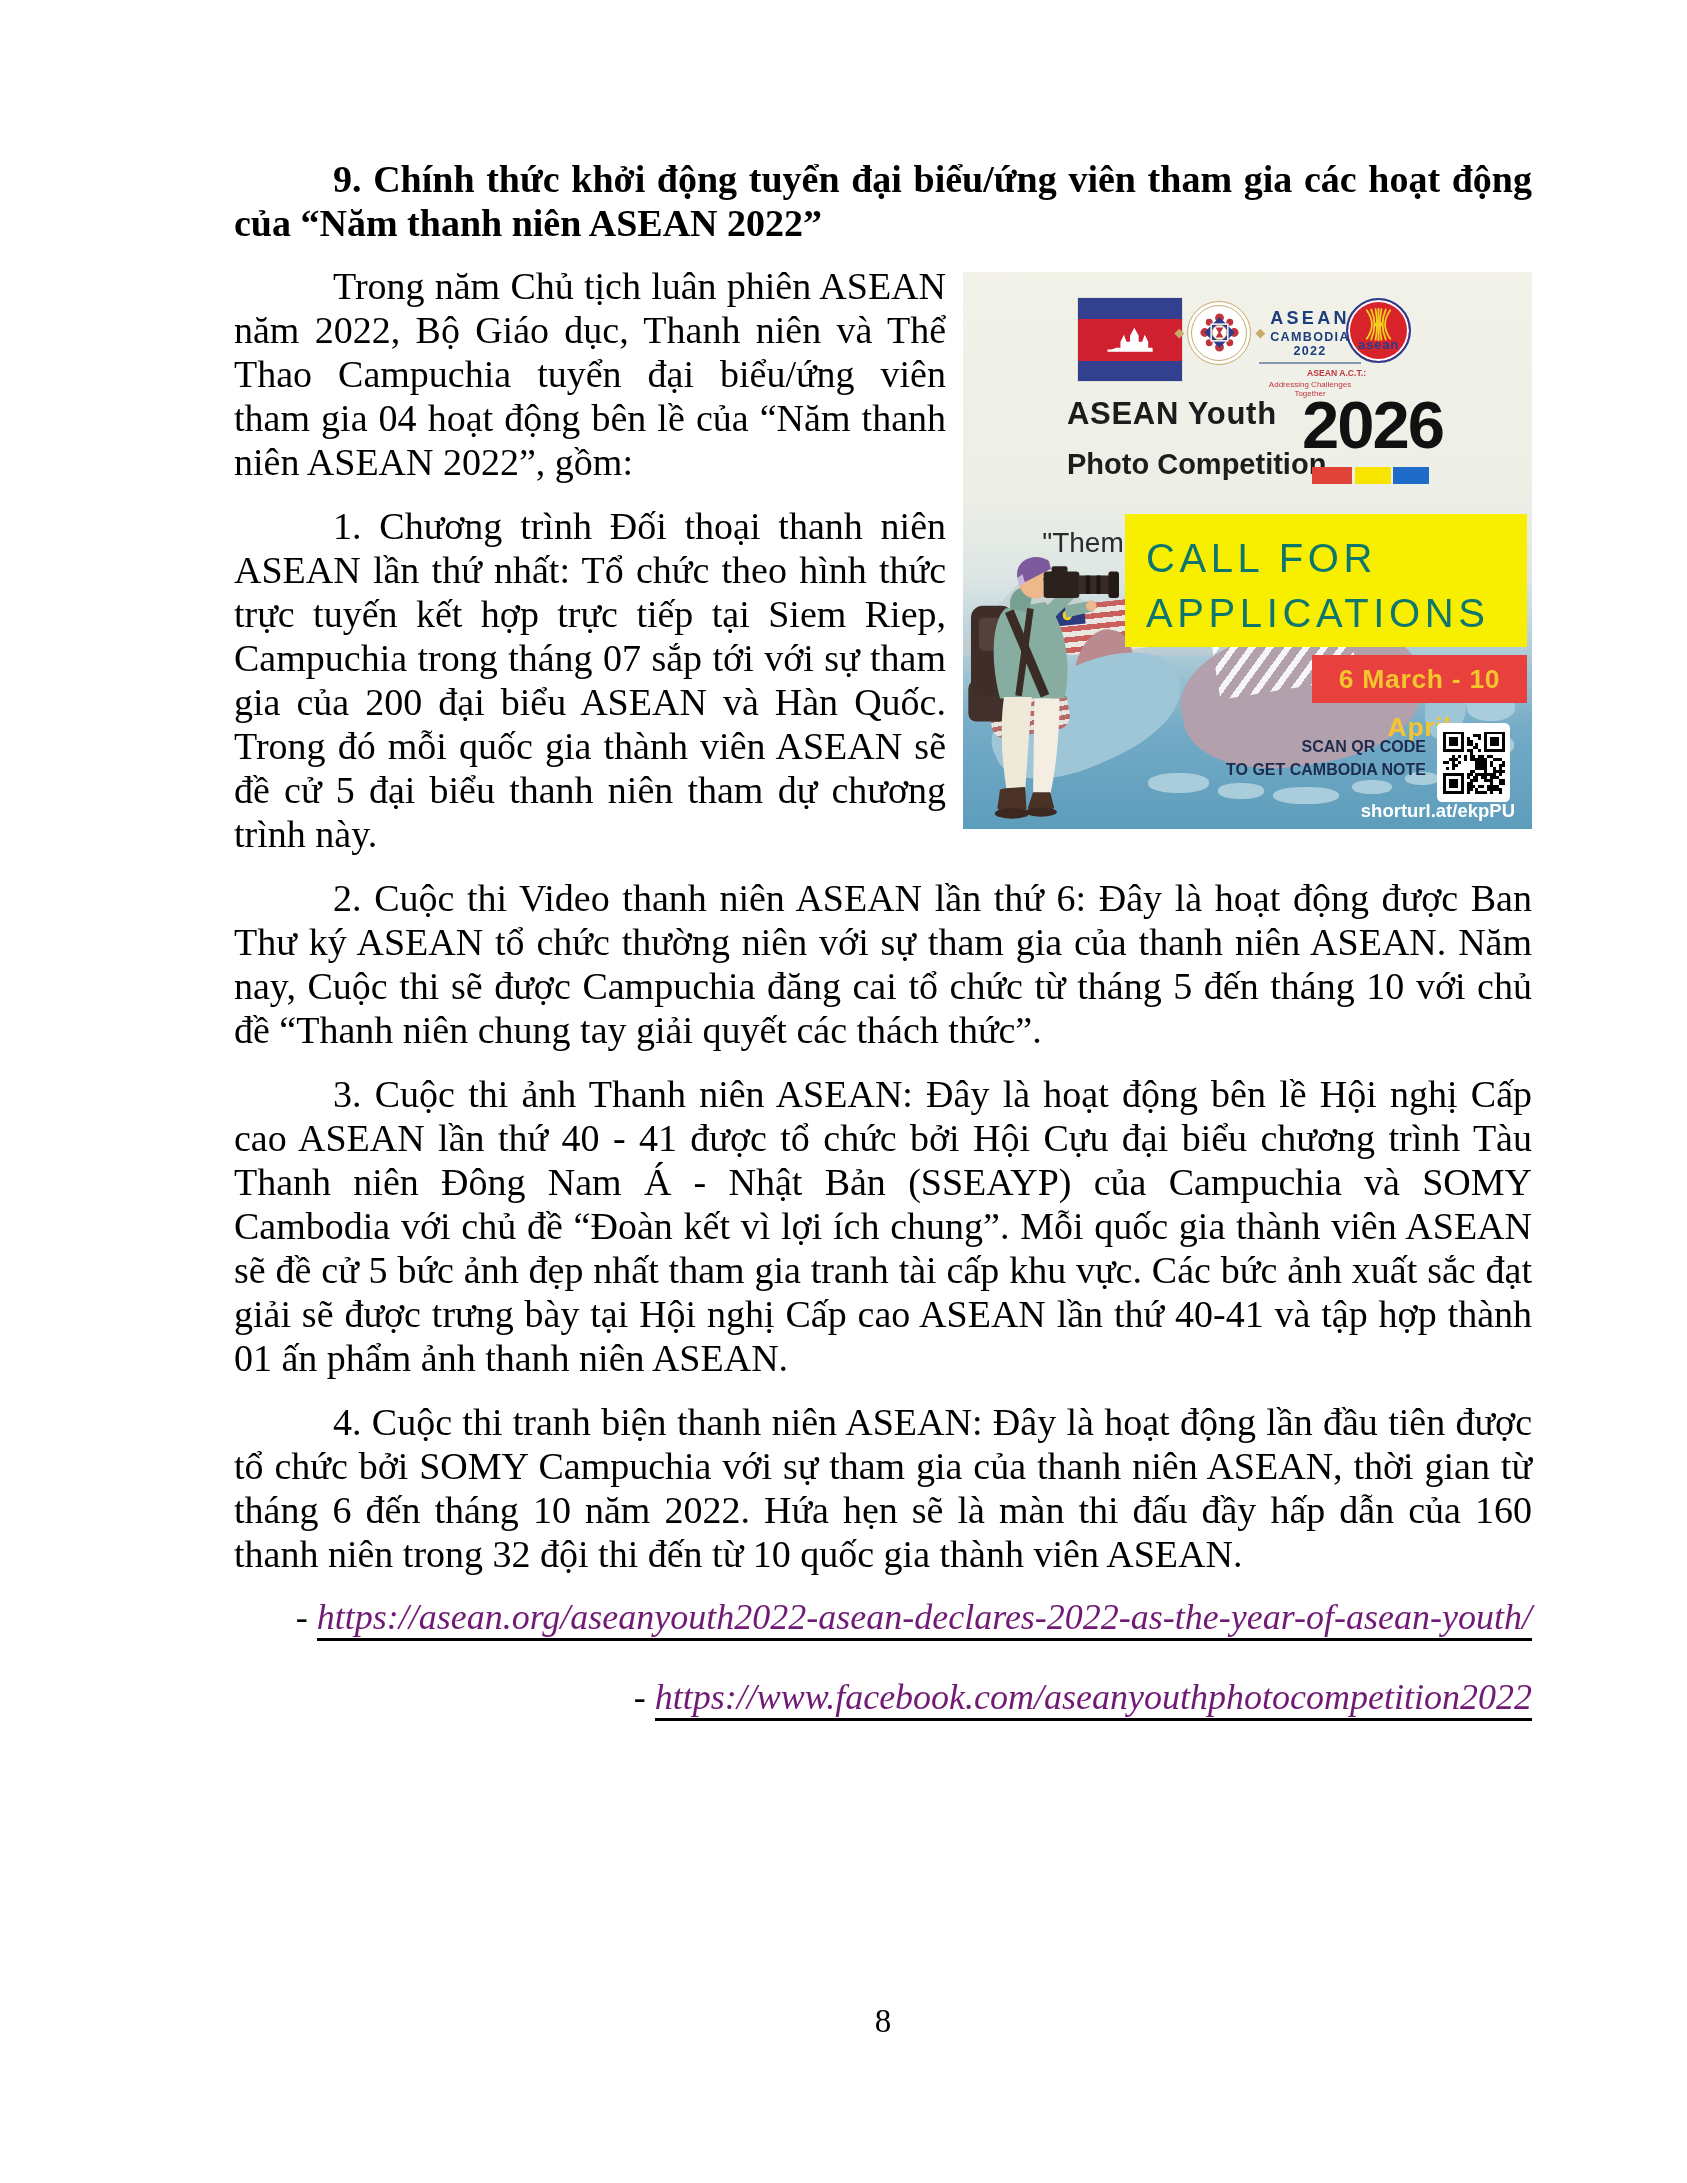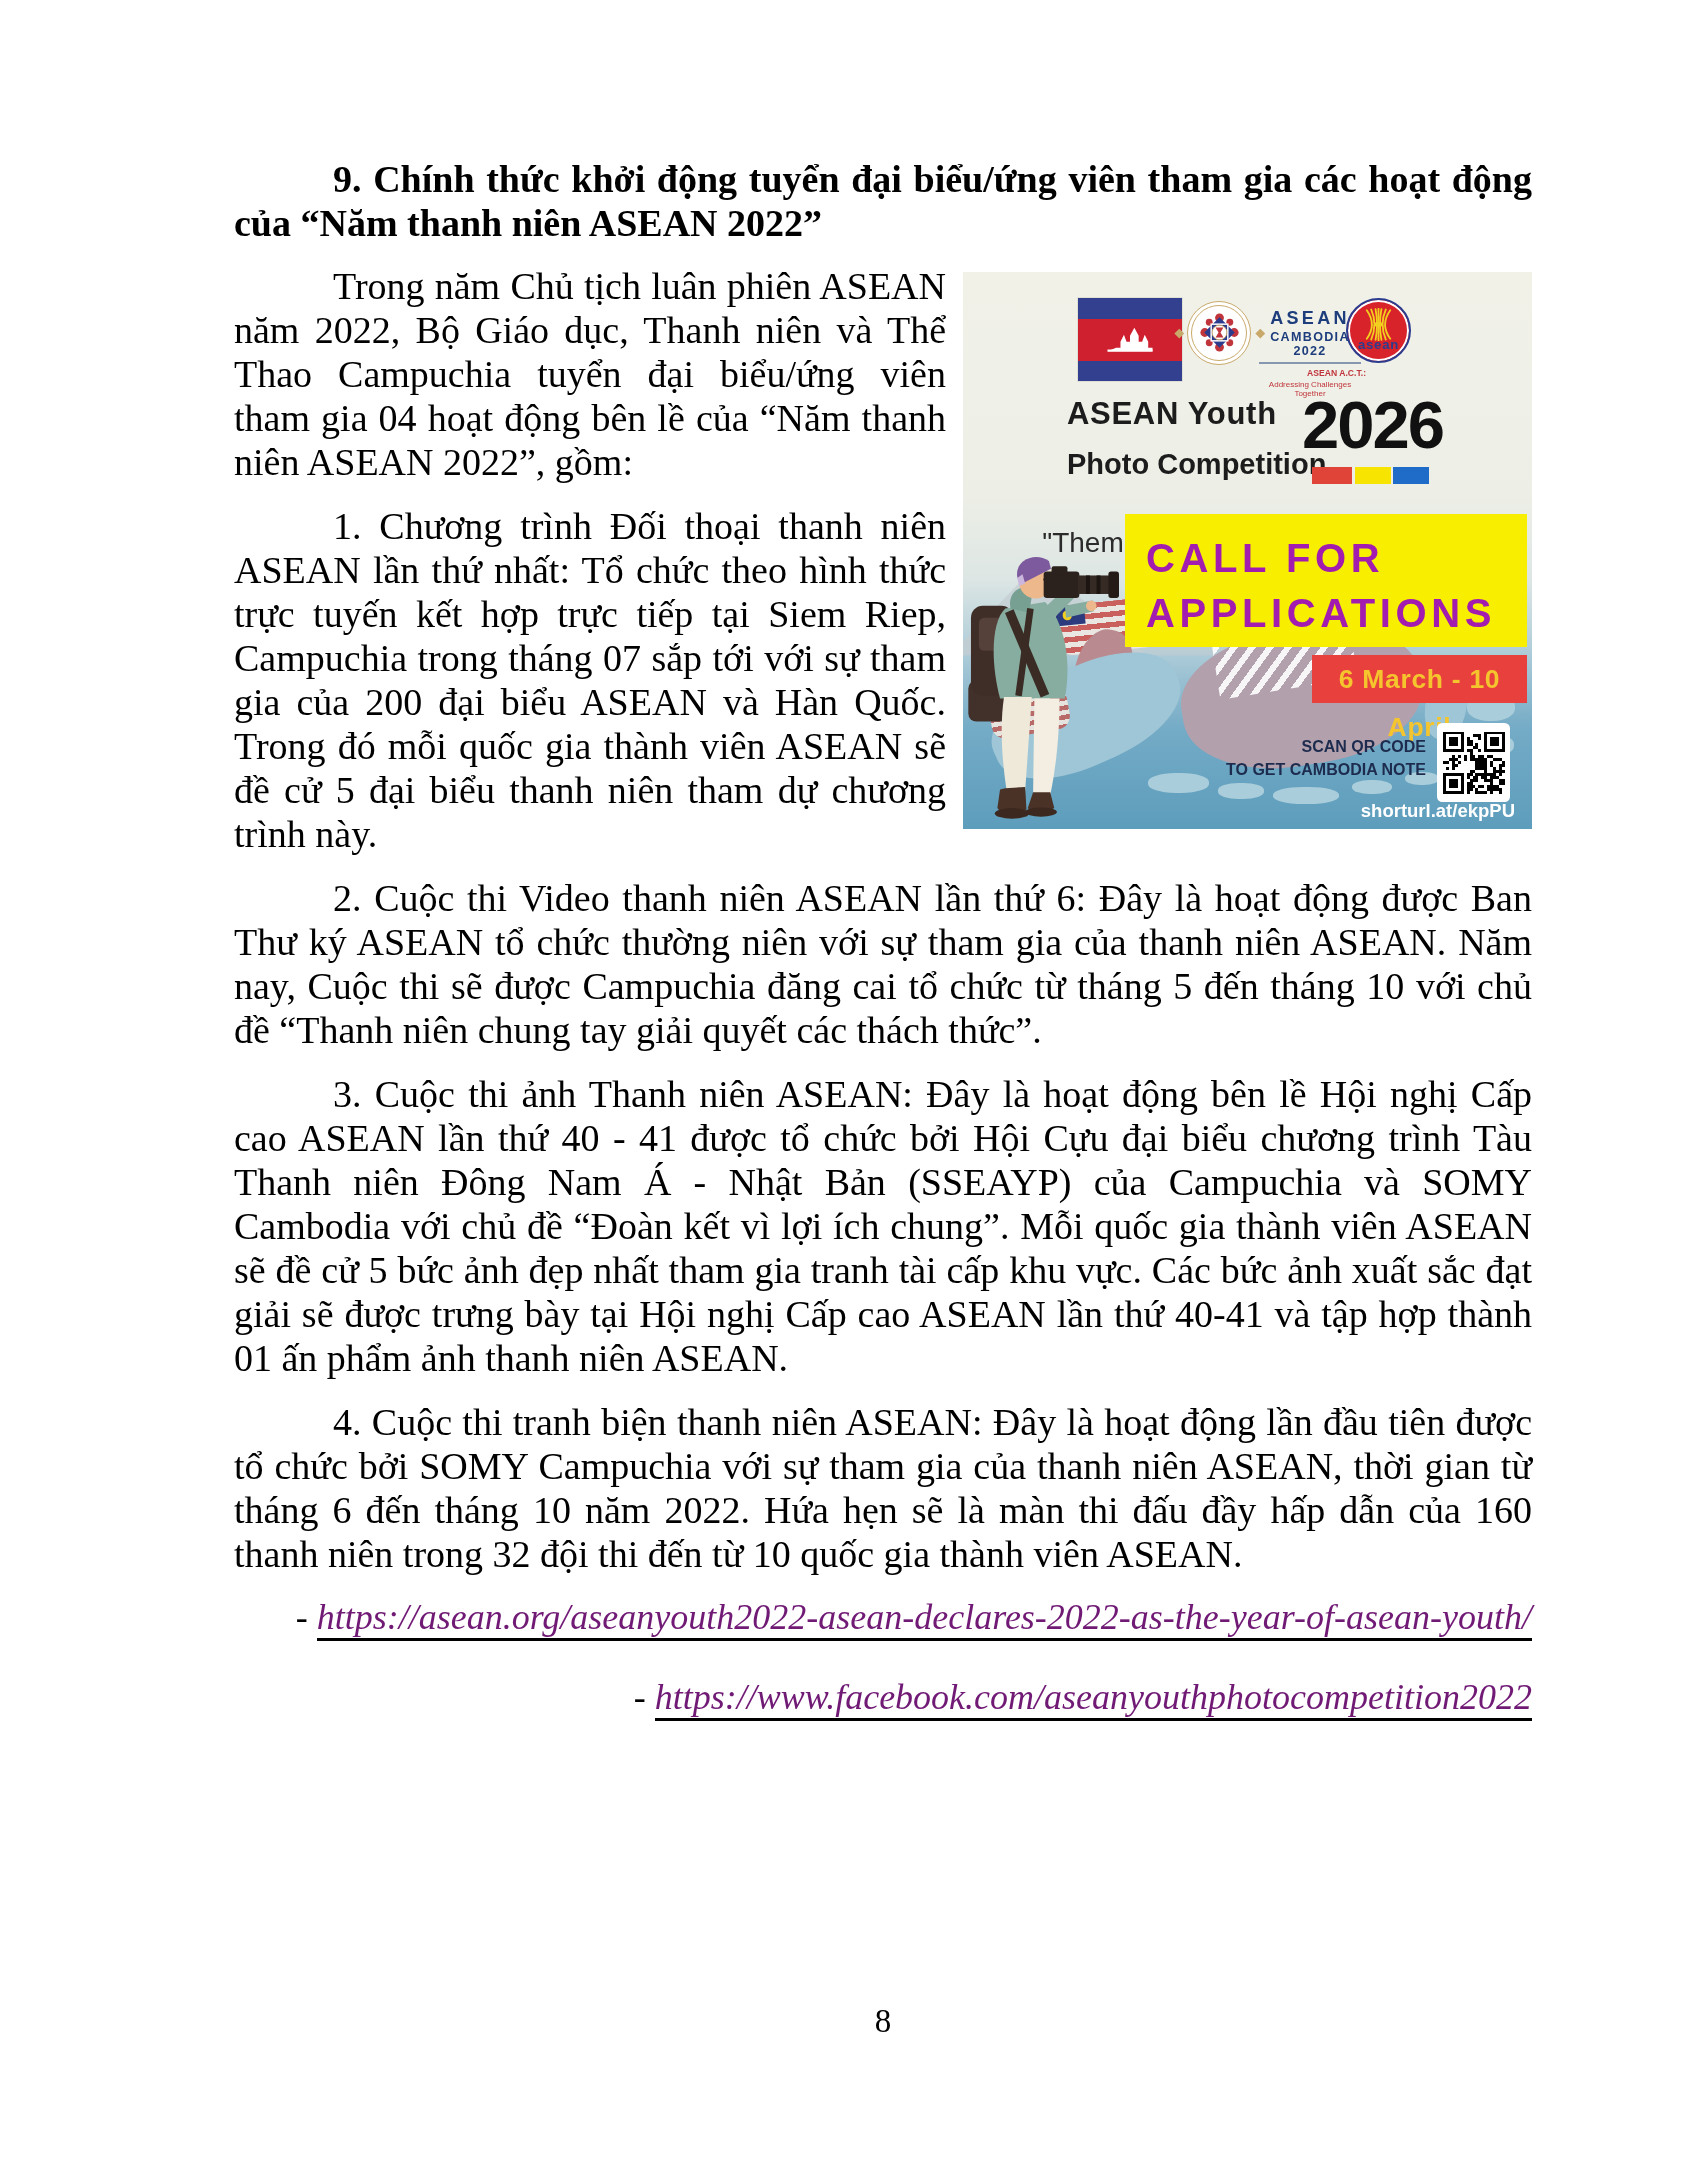--- a/index.html
+++ b/index.html
@@ -81,21 +81,21 @@
   .e2{left:517px;top:463px;width:34px;height:20px;}
   .p1{left:397px;top:323px;width:28px;height:16px;}
   .p2{left:431px;top:310px;width:34px;height:13.2px;}
   .p3{left:467px;top:329px;width:25px;height:12px;}
 
   .photog{position:absolute;left:4px;top:273px;}
 
   
   .callbox{position:absolute;left:162px;top:242px;width:402px;height:133px;background:#f7ee00;
            padding:17px 0 0 21px;}
-  .call-l{font-size:40px;line-height:55px;font-weight:700;color:#a21caf;letter-spacing:4.6px;}
+  .call-l{font-size:40px;line-height:55px;font-weight:400;color:#0f766e;letter-spacing:4.6px;}
   .datebox{position:absolute;left:349px;top:383px;width:215px;height:48px;background:#e8403c;
            color:#f5c52e;font-size:26.5px;font-weight:bold;text-align:center;line-height:48px;letter-spacing:0.7px;}
   .qr-tile{position:absolute;left:474px;top:451px;width:73px;height:79px;background:#fff;border-radius:5.3px;
            display:flex;align-items:center;justify-content:center;}
   .qr-cap{position:absolute;left:238px;top:463px;width:225px;text-align:right;color:#1d2c4e;
           font-size:16px;font-weight:bold;line-height:23px;}
   .shorturl{position:absolute;right:17px;top:528px;color:#ffffff;font-size:18.5px;font-weight:600;}
 </style>
 </head>
 <body>

